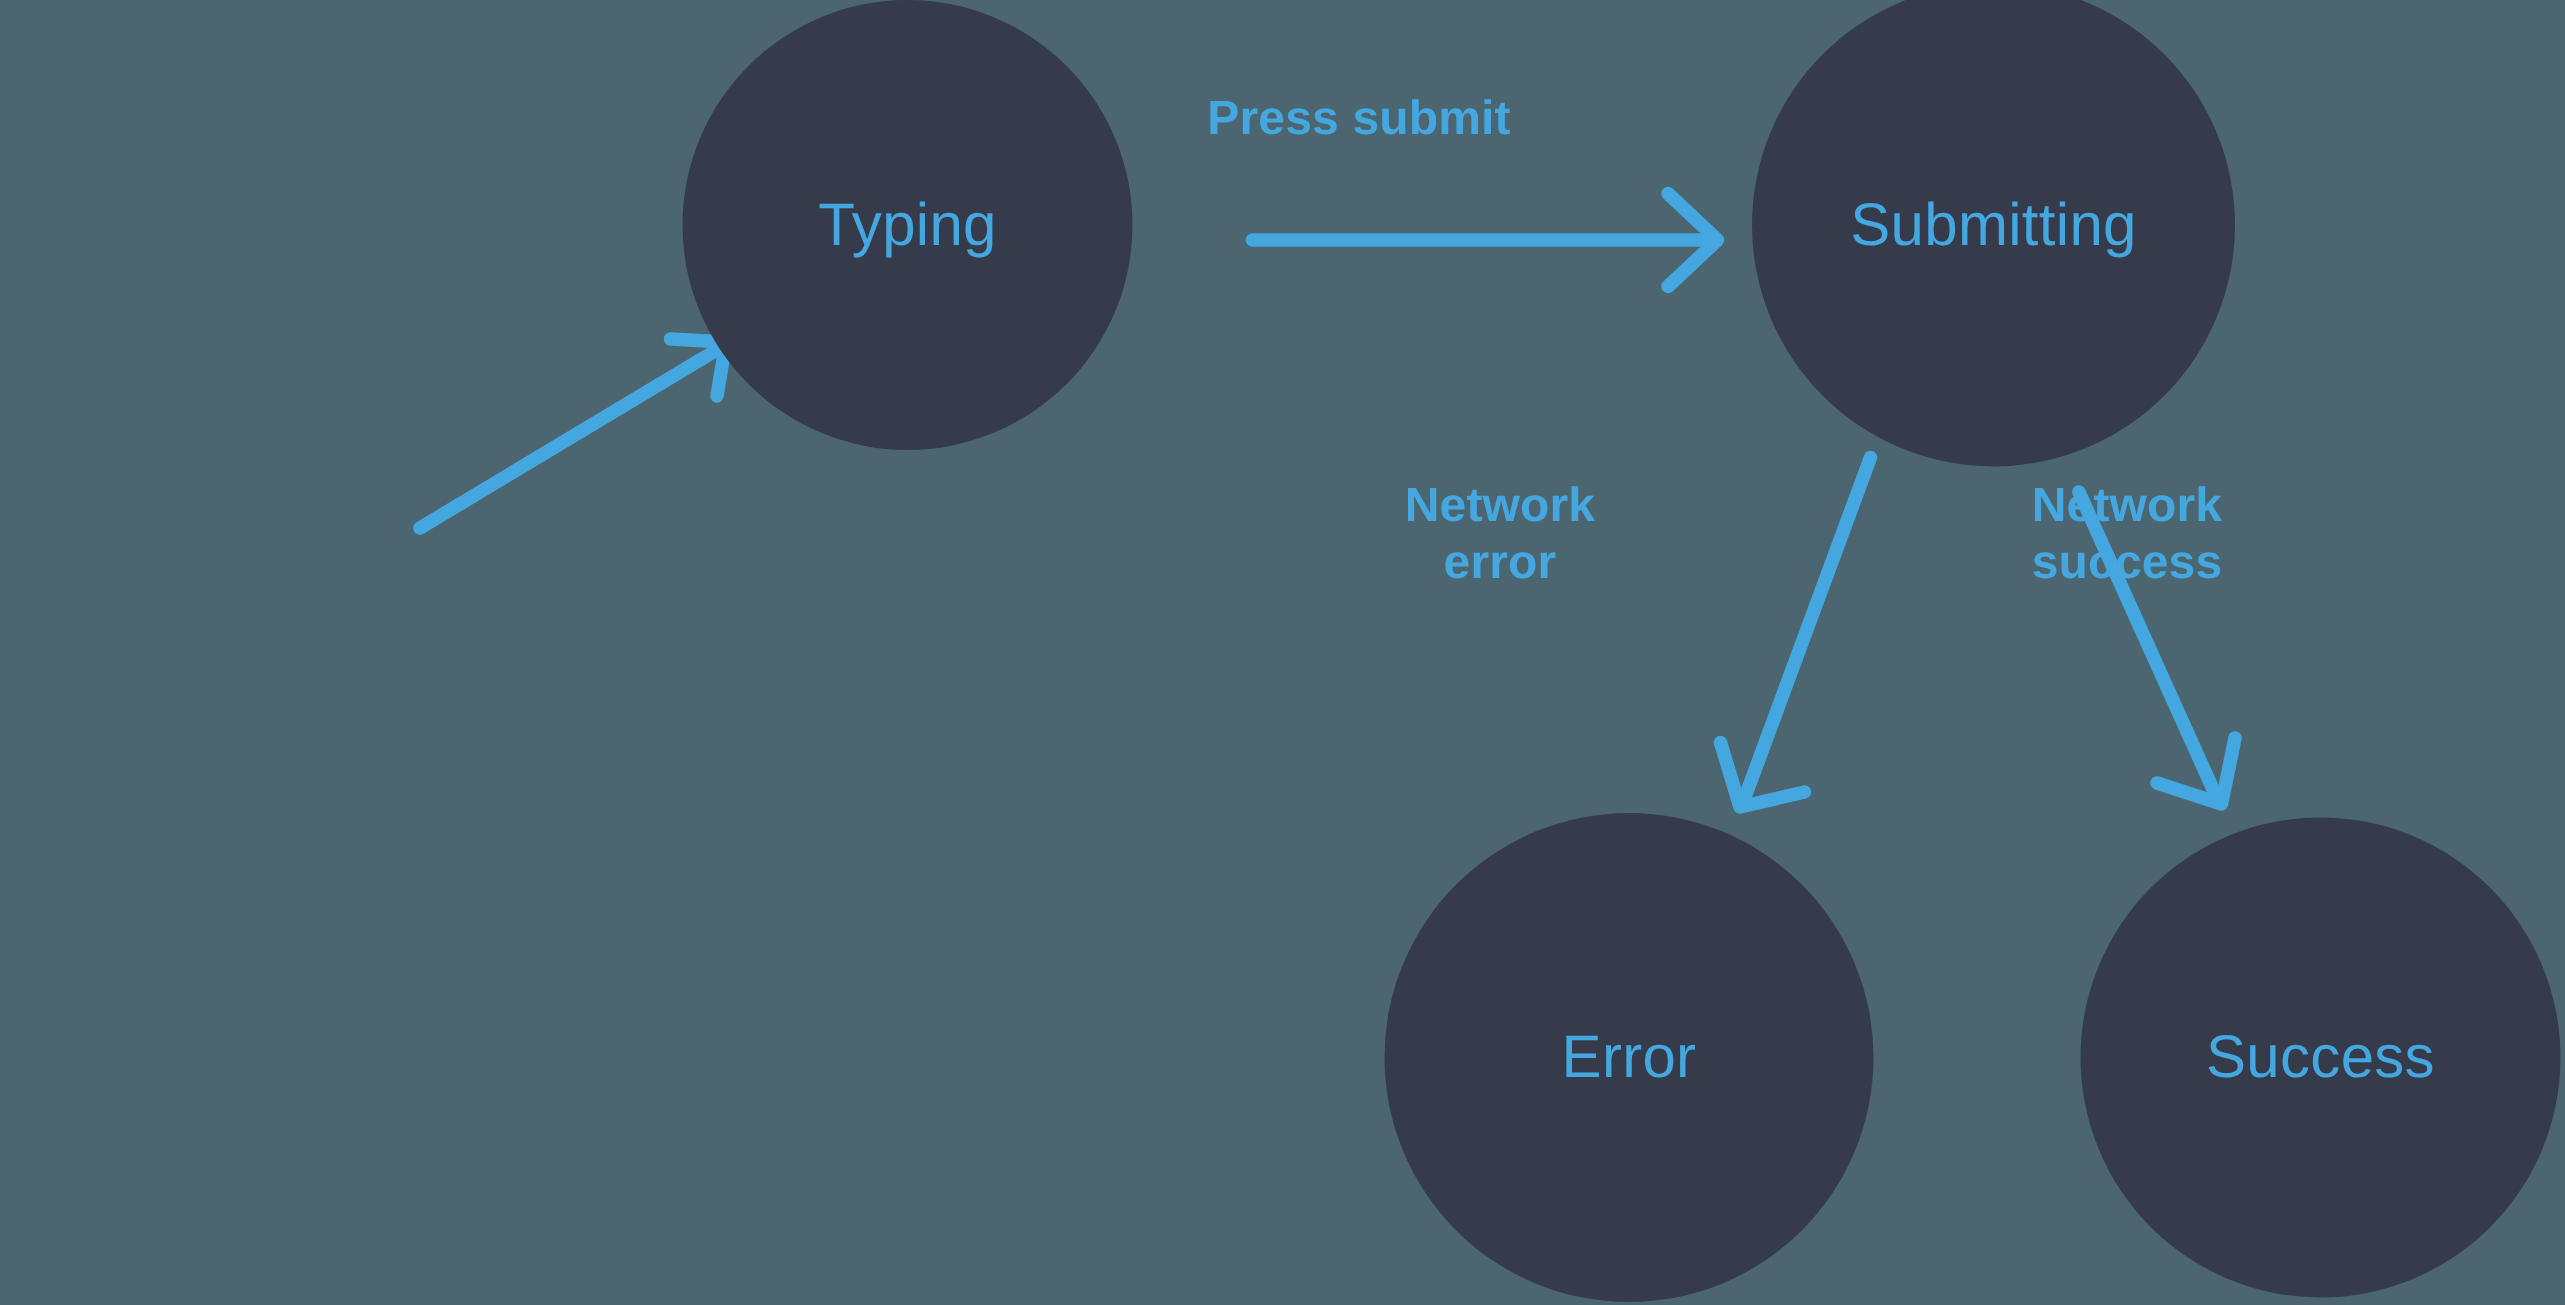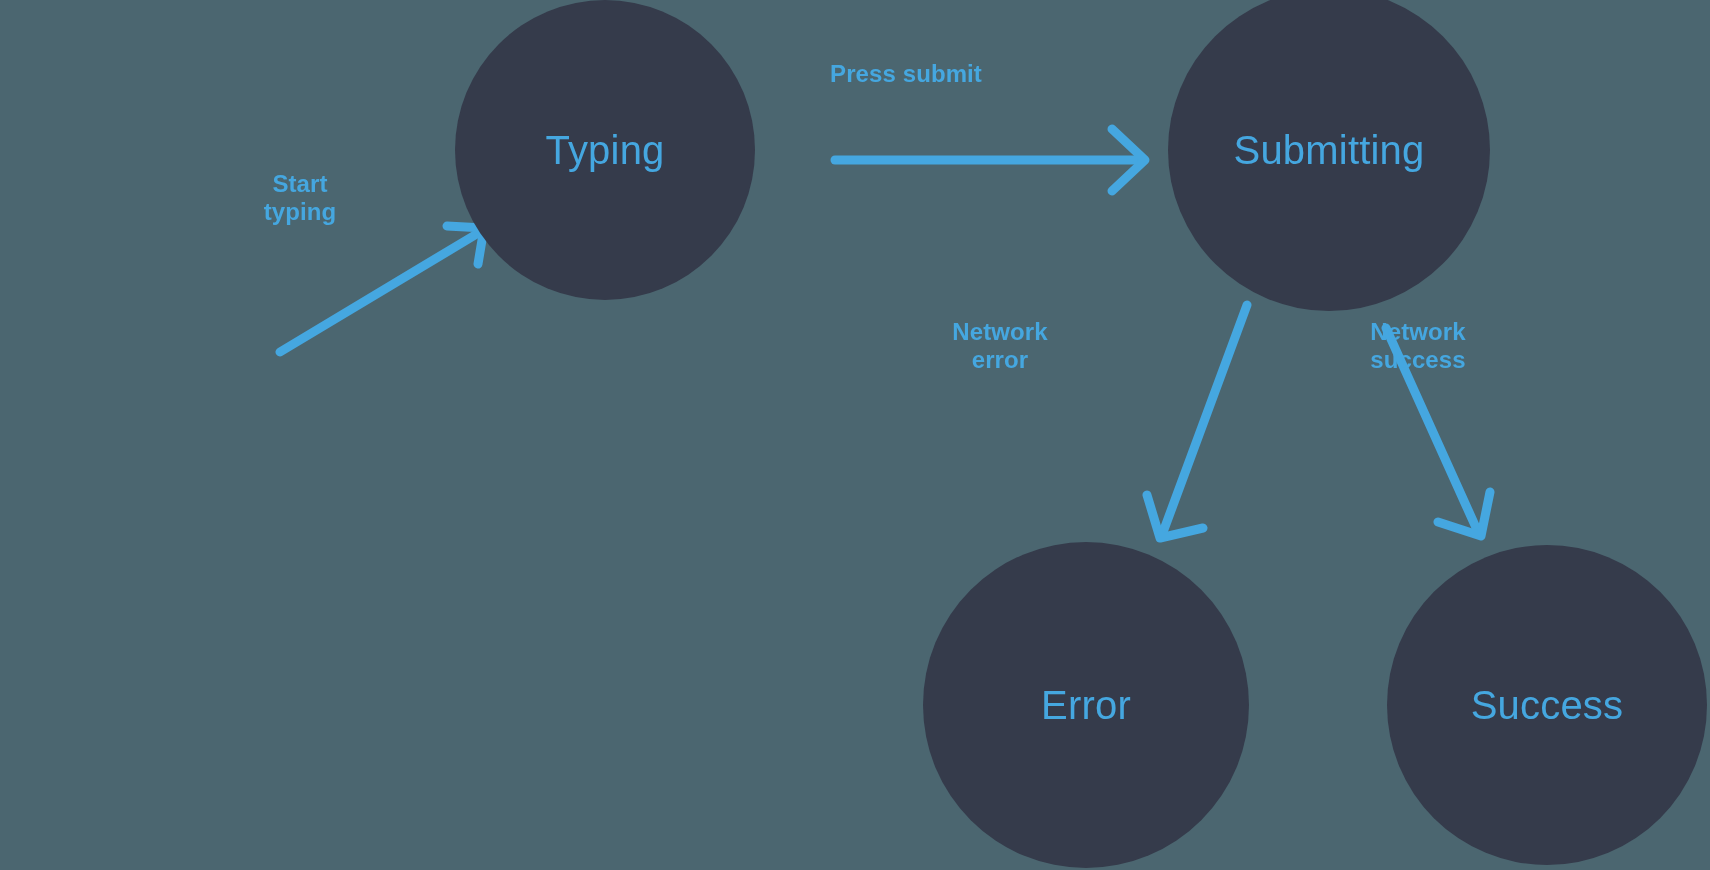--- a/index.html
+++ b/index.html
@@ -29,21 +29,21 @@
     font-size: 40px;
     font-weight: 400;
     letter-spacing: 0.2px;
     line-height: 1;
     white-space: nowrap;
     text-align: center;
   }
   .edge-label {
     position: absolute;
     color: #45a7e0;
-    font-size: 24px;
+    font-size: 32px;
     font-weight: 700;
     line-height: 1.18;
     text-align: center;
     white-space: pre-line;
     letter-spacing: 0.1px;
   }
   svg.edges {
     position: absolute;
     left: 0;
     top: 0;
@@ -97,22 +97,20 @@
   </div>
 
   <div class="state-node" style="left:923px; top:542px; width:326px; height:326px;">
     <span class="state-label">Error</span>
   </div>
 
   <div class="state-node" style="left:1387px; top:545px; width:320px; height:320px;">
     <span class="state-label">Success</span>
   </div>
 
-  <div class="edge-label" style="left:200px; top:170px; width:200px;">Start
-typing</div>
 
   <div class="edge-label" style="left:766px; top:60px; width:280px;">Press submit</div>
 
   <div class="edge-label" style="left:880px; top:318px; width:240px;">Network
 error</div>
 
   <div class="edge-label" style="left:1298px; top:318px; width:240px;">Network
 success</div>
 
 </div>

